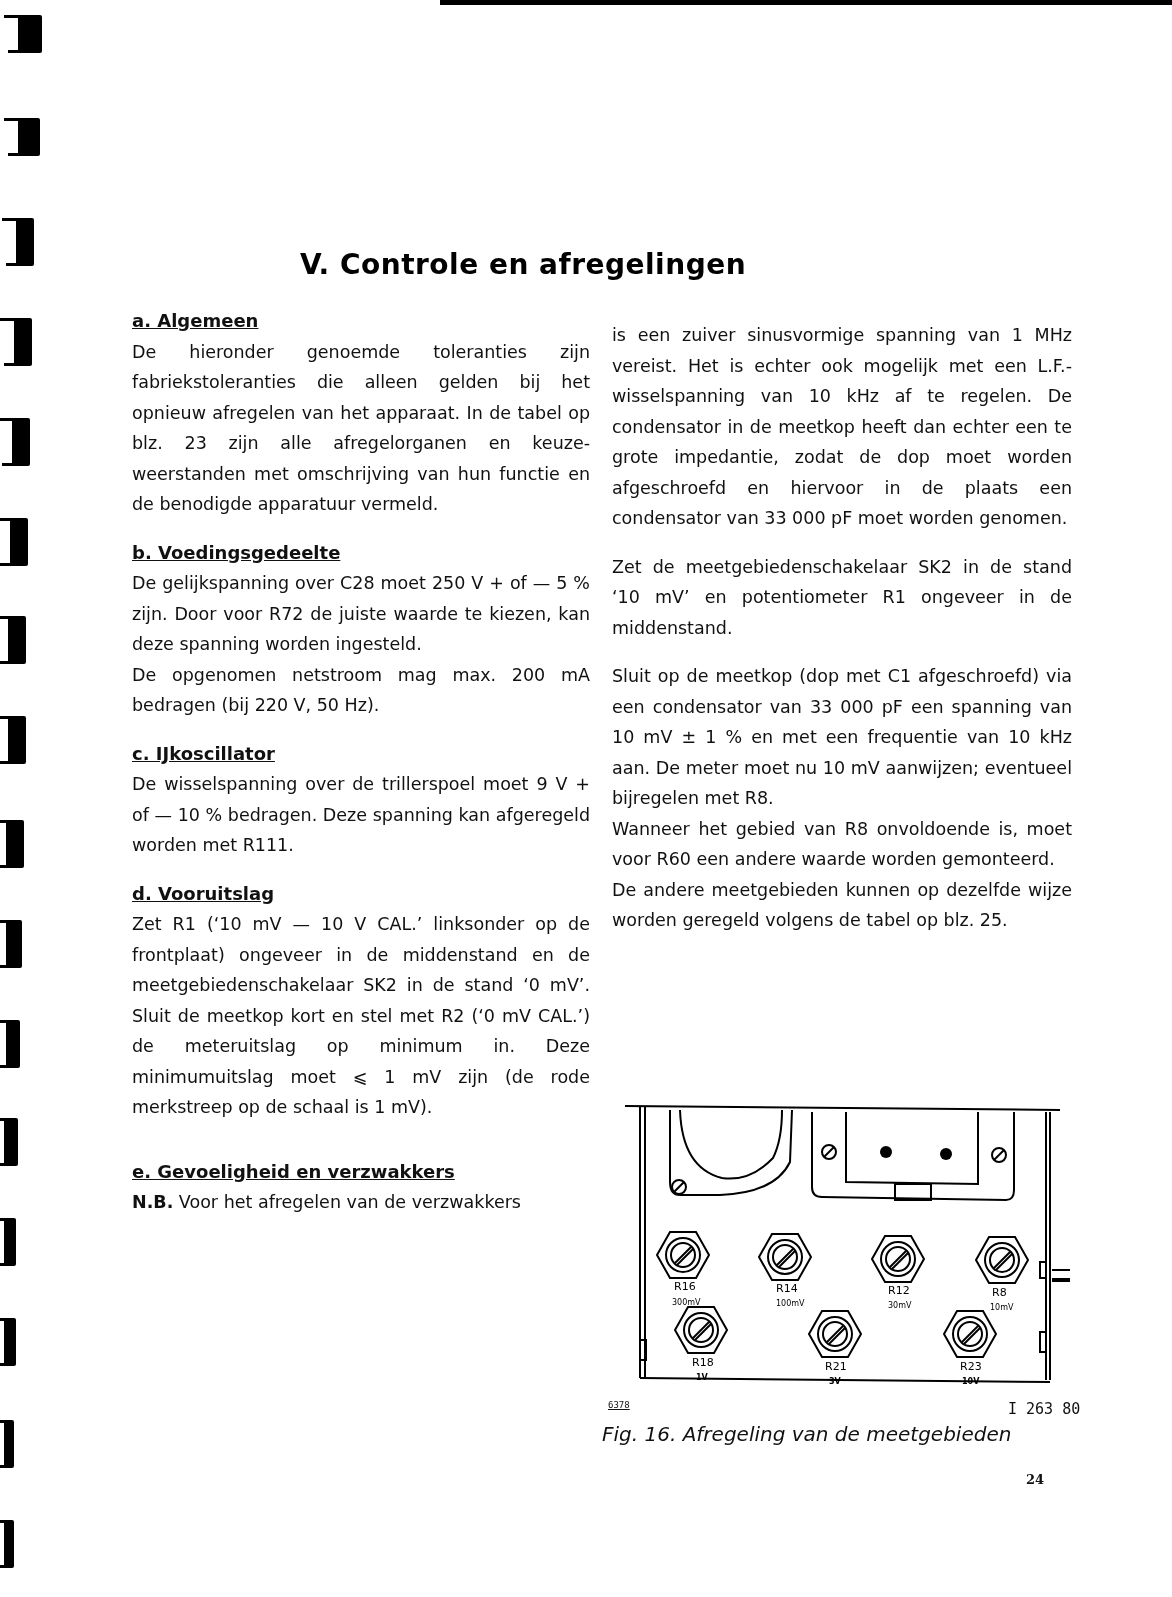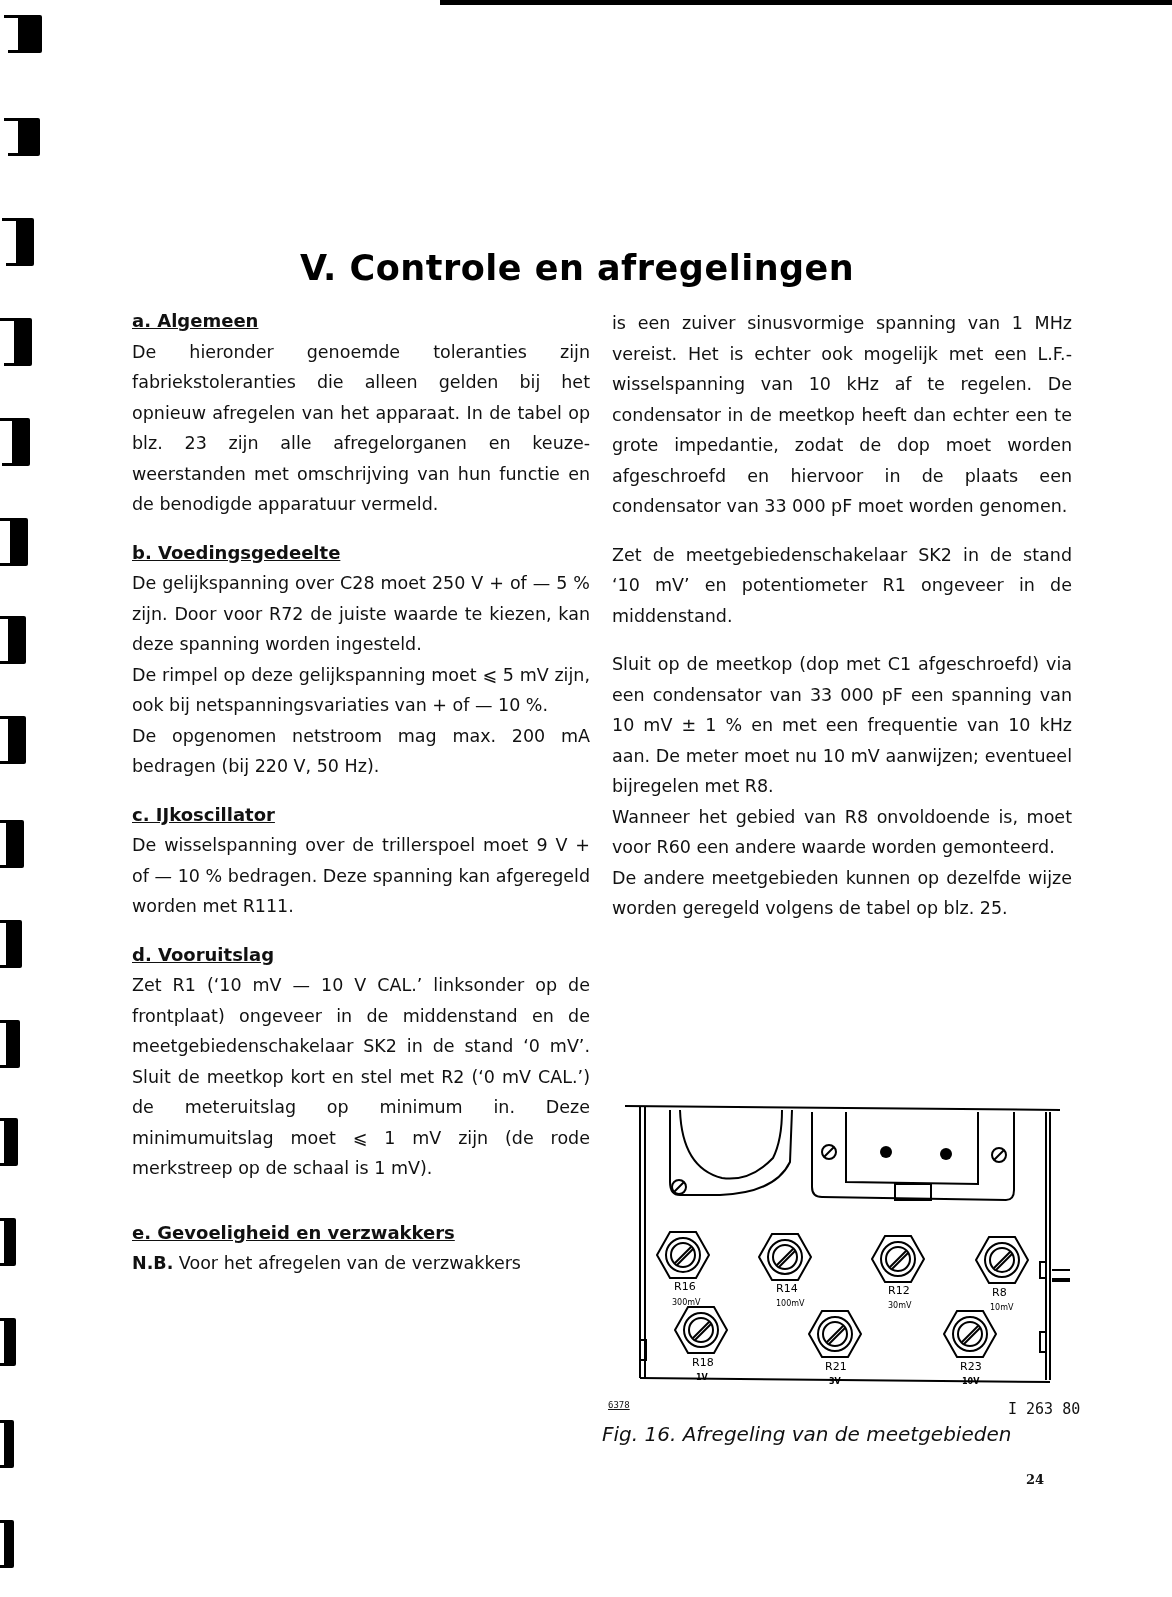--- a/index.html
+++ b/index.html
@@ -8,25 +8,25 @@
     font-family: "DejaVu Sans", "Liberation Sans", sans-serif; color: #111;
   }
   .top-rule { position: absolute; left: 440px; top: 0; width: 732px; height: 5px; background: #000; }
   .binding { position: absolute; left: 0; top: 0; width: 60px; height: 1597px; }
   .ring { position: absolute; background: #000; border-radius: 2px; }
   .ring::before { content: ""; position: absolute; left: -14px; top: 0; width: 16px; height: 3px; background: #000; }
   .ring::after { content: ""; position: absolute; left: -10px; bottom: 0; width: 12px; height: 3px; background: #000; }
 
   .title {
     position: absolute; left: 300px; top: 248px; font-family: "DejaVu Sans", sans-serif;
-    font-weight: bold; font-size: 35px; letter-spacing: 0.5px; color: #000;
+    font-weight: bold; font-size: 28px; letter-spacing: 0.5px; color: #000;
   }
   .col { position: absolute; font-family: "DejaVu Sans", sans-serif; font-size: 17.5px; line-height: 30.5px; color: #111; }
   .col-left { left: 132px; top: 306px; width: 458px; }
-  .col-right { left: 612px; top: 308px; width: 460px; }
+  .col-right { left: 612px; top: 320px; width: 460px; }
   .heading { font-weight: bold; font-size: 18px; margin: 0; text-decoration: underline; }
   .para { margin: 0; text-align: justify; }
   .gap { height: 18px; }
   .gap-lg { height: 34px; }
   .nb { font-weight: bold; }
 
   .figure { position: absolute; left: 600px; top: 1100px; width: 470px; height: 300px; }
   .fig-code-left { position: absolute; left: 608px; top: 1400px; font-size: 9px; font-family: "DejaVu Sans Mono", monospace; text-decoration: underline; }
   .fig-code-right { position: absolute; left: 1008px; top: 1400px; font-size: 15px; font-family: "DejaVu Sans Mono", monospace; }
   .fig-caption { position: absolute; left: 602px; top: 1422px; font-style: italic; font-size: 20px; font-family: "DejaVu Sans", sans-serif; }
@@ -61,21 +61,20 @@
 
 <div class="col col-left">
   <section>
     <h3 class="heading">a. Algemeen</h3>
     <p class="para">De hieronder genoemde toleranties zijn fabriekstoleranties die alleen gelden bij het opnieuw afregelen van het apparaat. In de tabel op blz. 23 zijn alle afregelorganen en keuze-weerstanden met omschrijving van hun functie en de benodigde apparatuur vermeld.</p>
   </section>
   <div class="gap"></div>
   <section>
     <h3 class="heading">b. Voedingsgedeelte</h3>
     <p class="para">De gelijkspanning over C28 moet 250 V + of — 5 % zijn. Door voor R72 de juiste waarde te kiezen, kan deze spanning worden ingesteld.</p>
-    <p class="para">De rimpel op deze gelijkspanning moet ⩽ 5 mV zijn, ook bij netspanningsvariaties van + of — 10 %.</p>
     <p class="para">De opgenomen netstroom mag max. 200 mA bedragen (bij 220 V, 50 Hz).</p>
   </section>
   <div class="gap"></div>
   <section>
     <h3 class="heading">c. IJkoscillator</h3>
     <p class="para">De wisselspanning over de trillerspoel moet 9 V + of — 10 % bedragen. Deze spanning kan afgeregeld worden met R111.</p>
   </section>
   <div class="gap"></div>
   <section>
     <h3 class="heading">d. Vooruitslag</h3>

